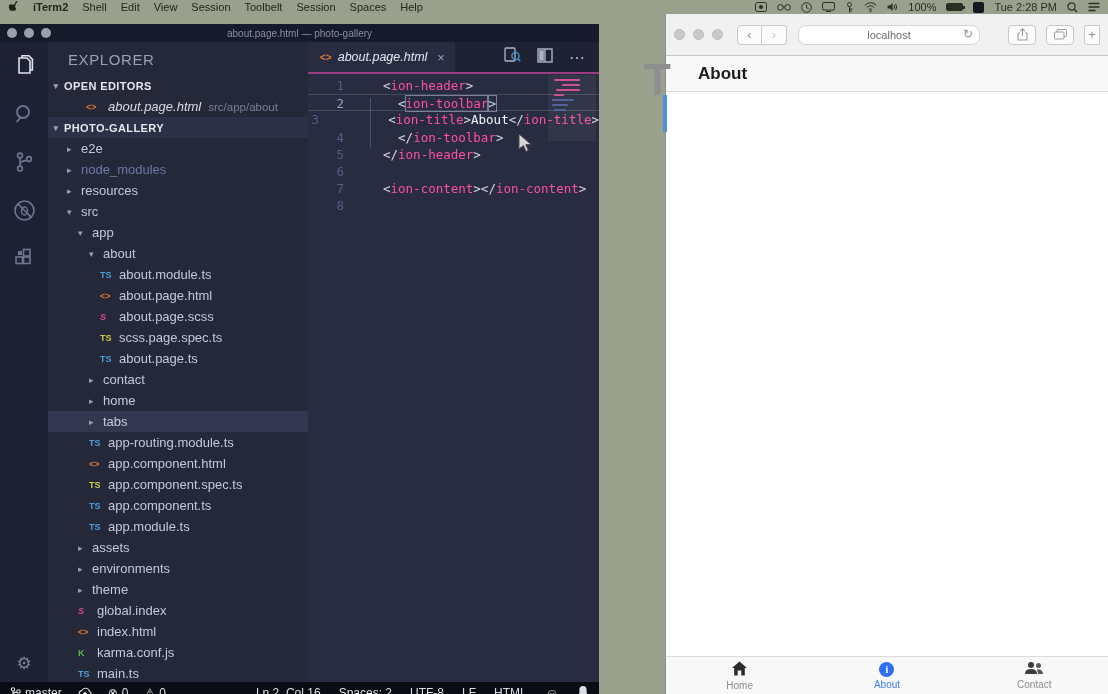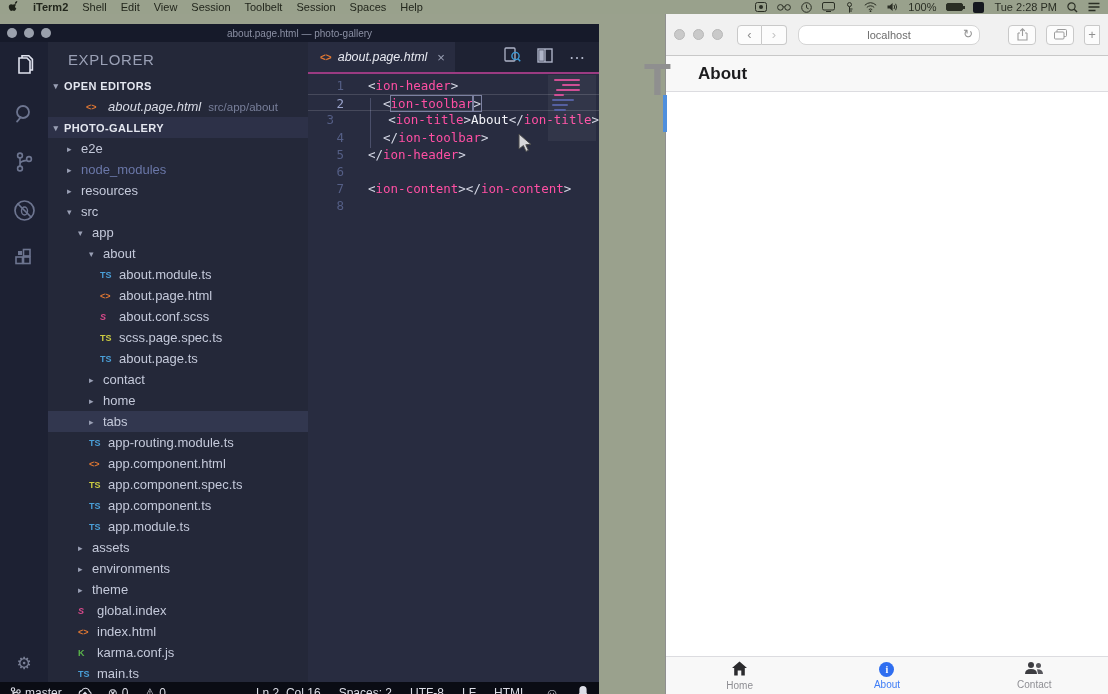--- a/index.html
+++ b/index.html
@@ -54,21 +54,21 @@
   .tab { height:30px; background:#282c40; display:flex; align-items:center; padding:0 10px 0 12px; }
   .tab-icon { color:#e37933; font-size:10px; font-weight:bold; margin-right:6px; }
   .tab-title { font-style:italic; font-size:12.5px; color:#e6e8f0; }
   .tab-close { color:#9ba1b5; font-size:13px; margin-left:10px; }
   .editor-actions { margin-left:auto; display:flex; align-items:center; gap:16px; padding-right:14px; color:#aeb4c8; }
   .tab-underline { height:2px; background:#9b3b82; }
   .code-area { position:absolute; left:0; top:32px; right:0; bottom:0; font-family:"DejaVu Sans Mono", monospace;
     font-size:12.5px; padding-top:3px; }
   .cl { display:flex; height:17.2px; line-height:17.2px; position:relative; }
   .cl .ln { width:36px; text-align:right; color:#545e85; }
-  .cl .ct { white-space:pre; margin-left:24px; color:#d4d7e4; }
+  .cl .ct { white-space:pre; margin-left:39px; color:#d4d7e4; }
   .cl.cur { border-top:1px solid rgba(255,255,255,.14); border-bottom:1px solid rgba(255,255,255,.14); }
   .cl.cur .ln { color:#9aa3cc; }
   .sg-p { color:#d4d7e4; } .sg-t { color:#ff4fa3; } .sg-x { color:#f2f3f8; }
   .sg-box { outline:1px solid #7b80a0; outline-offset:0px; }
   .caret { display:inline-block; width:1.5px; height:13px; background:#eceef5; vertical-align:-2px; }
   .indent-guide { position:absolute; left:62px; top:24px; width:1px; height:50px; background:#4a4f6a; }
   .minimap { position:absolute; right:3px; top:1px; width:48px; bottom:0; }
   .mm-slider { position:absolute; left:0; right:0; top:0; height:66px; background:rgba(255,255,255,.05); }
   .mm-dash { height:2px; border-radius:1px; margin-bottom:3px; }
   .mm-p { background:#d04f95; } .mm-b { background:#5560a0; }
@@ -295,21 +295,21 @@
             <div class="trow" style="padding-left: 52px;">
               <span class="fic ts">TS</span>
               <span class="tname">about.module.ts</span>
             </div>
             <div class="trow" style="padding-left: 52px;">
               <span class="fic html">&lt;&gt;</span>
               <span class="tname">about.page.html</span>
             </div>
             <div class="trow" style="padding-left: 52px;">
               <span class="fic scss">S</span>
-              <span class="tname">about.conf.scss</span>
+              <span class="tname">about.page.scss</span>
             </div>
             <div class="trow" style="padding-left: 52px;">
               <span class="fic ts-spec">TS</span>
               <span class="tname">scss.page.spec.ts</span>
             </div>
             <div class="trow" style="padding-left: 52px;">
               <span class="fic ts">TS</span>
               <span class="tname">about.page.ts</span>
             </div>
             <div class="trow" style="padding-left: 41px;">

